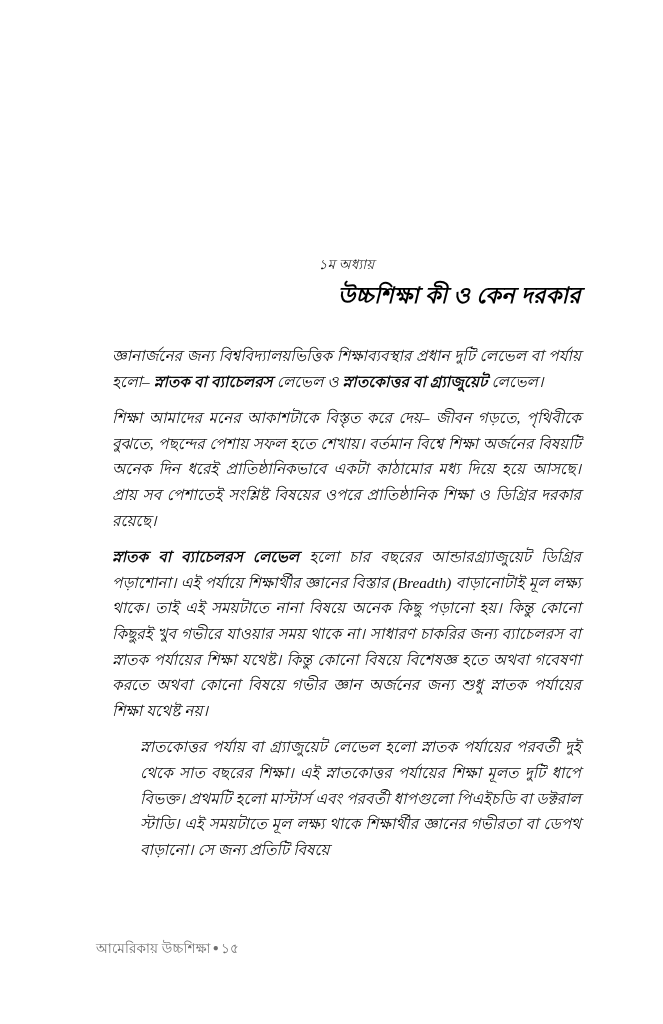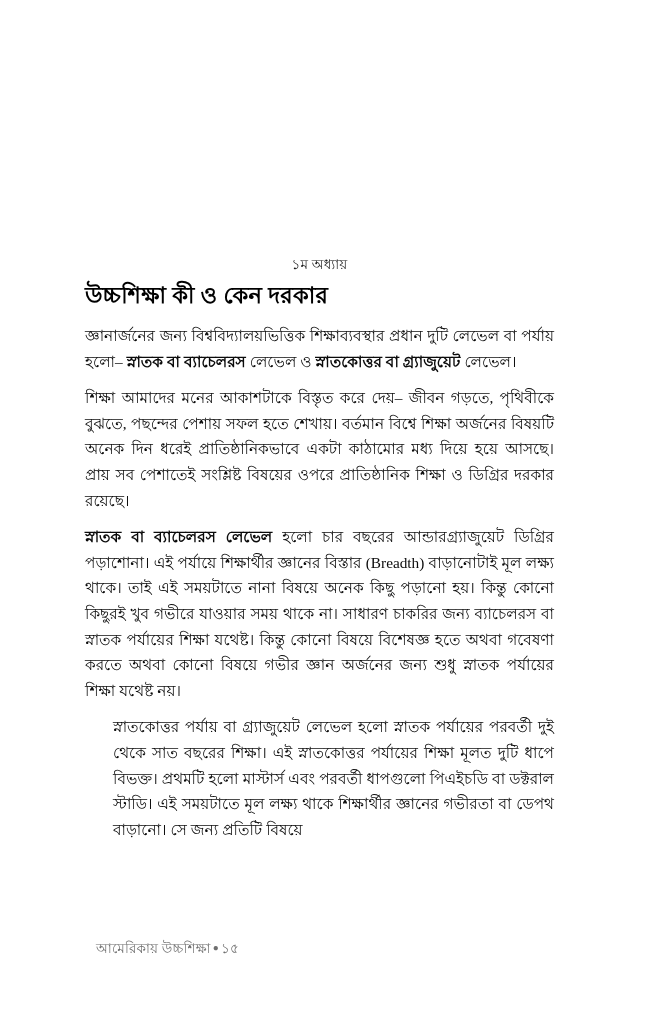--- a/index.html
+++ b/index.html
@@ -16,40 +16,41 @@
     margin: 0 auto;
     overflow: hidden;
     font-family: "Liberation Serif", "DejaVu Serif", serif;
     color: #0a0a0a;
     -webkit-font-smoothing: antialiased;
   }
 
   
   .content {
     position: absolute;
-    left: 85px;
+    left: 112px;
     top: 255px;
     width: 469px;
+    font-style: italic;
   }
 
   .chapter-label {
     text-align: center;
     font-size: 13.5px;
     line-height: 20px;
     letter-spacing: 0.2px;
     margin: 0 0 6px 0;
     color: #1a1a1a;
   }
 
   .chapter-title {
-    text-align: left;
+    text-align: right;
     font-size: 22.5px;
     font-weight: 700;
     line-height: 30px;
-    margin: 0 0 12px 0;
+    margin: 0 0 32px 0;
     letter-spacing: 0.3px;
     color: #000000;
   }
 
   .para {
     font-size: 15.3px;
     line-height: 25.6px;
     text-align: justify;
     text-justify: inter-word;
     margin: 0 0 11px 0;

